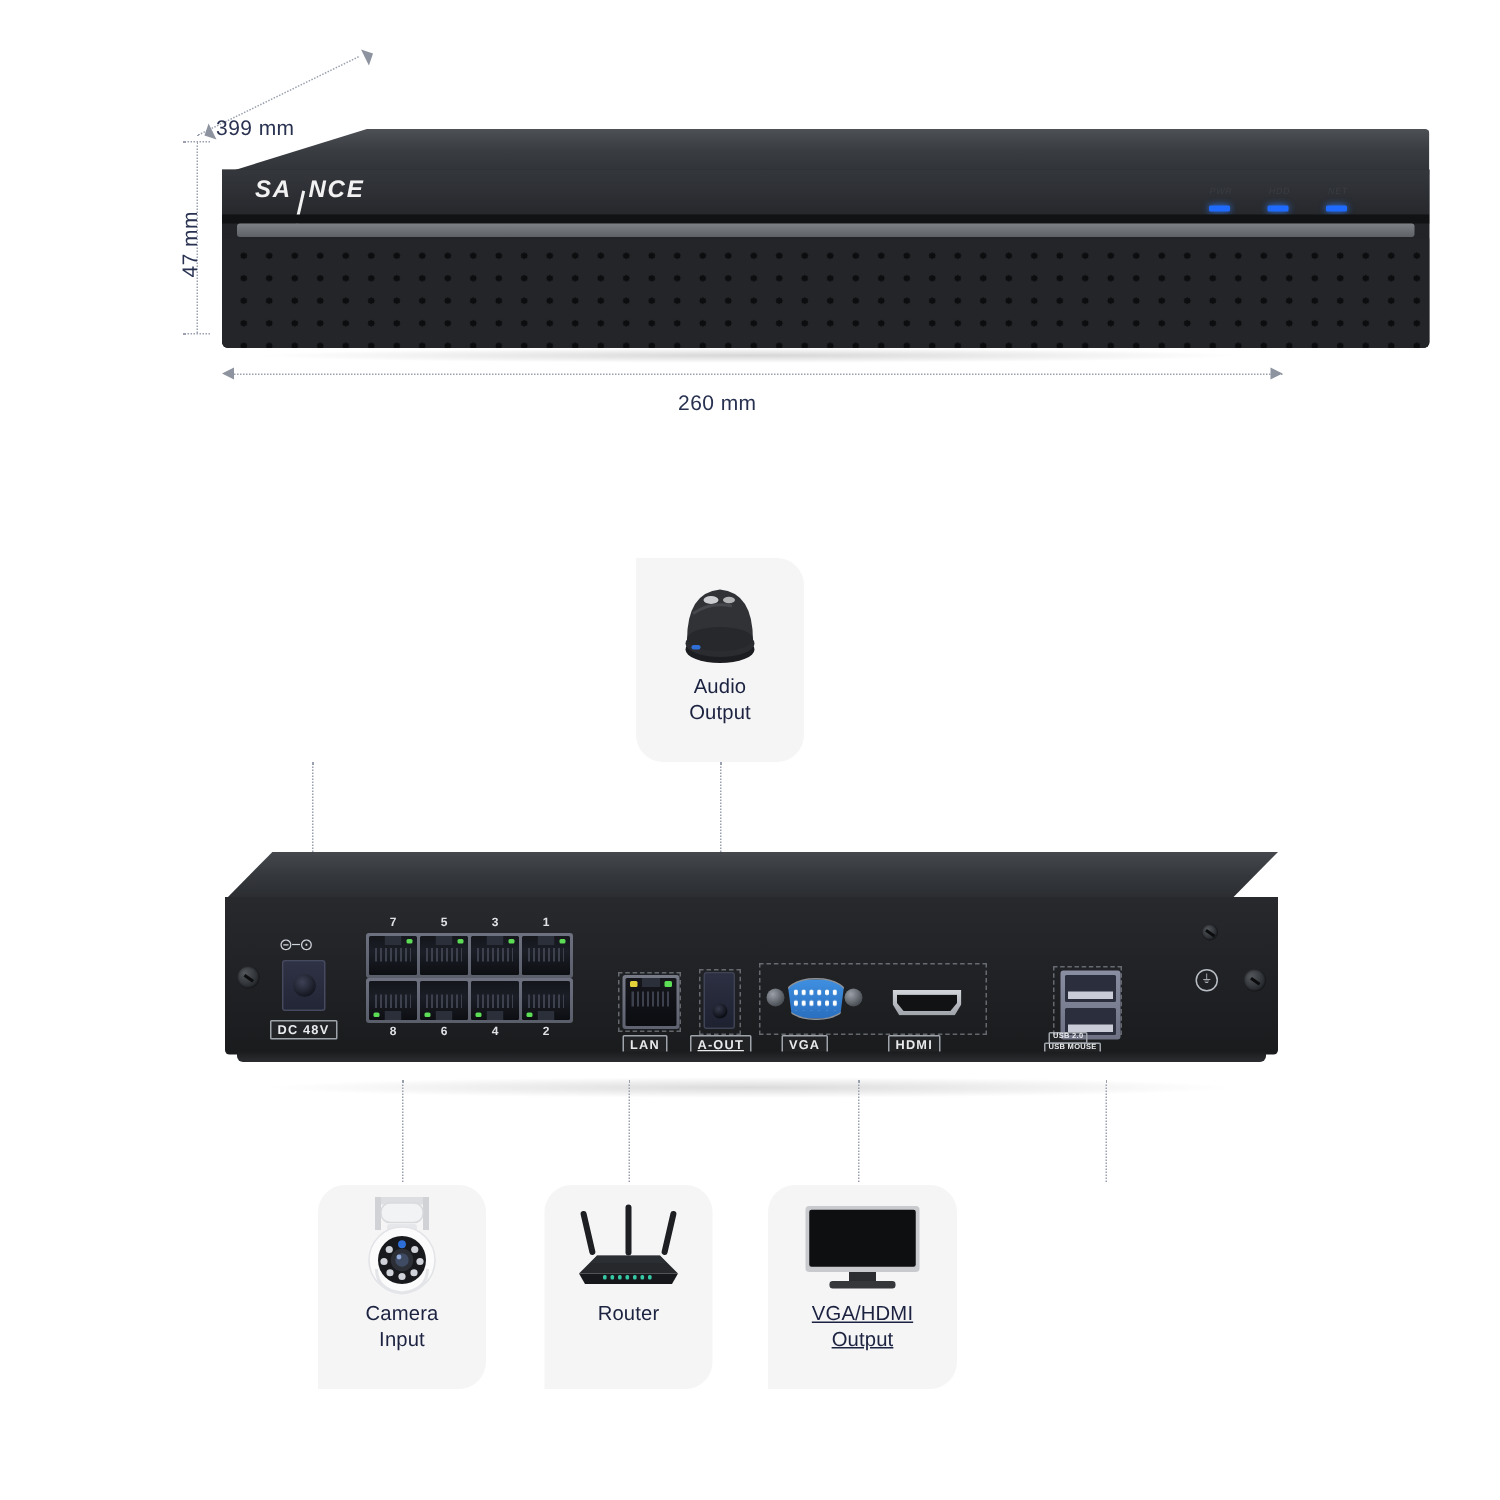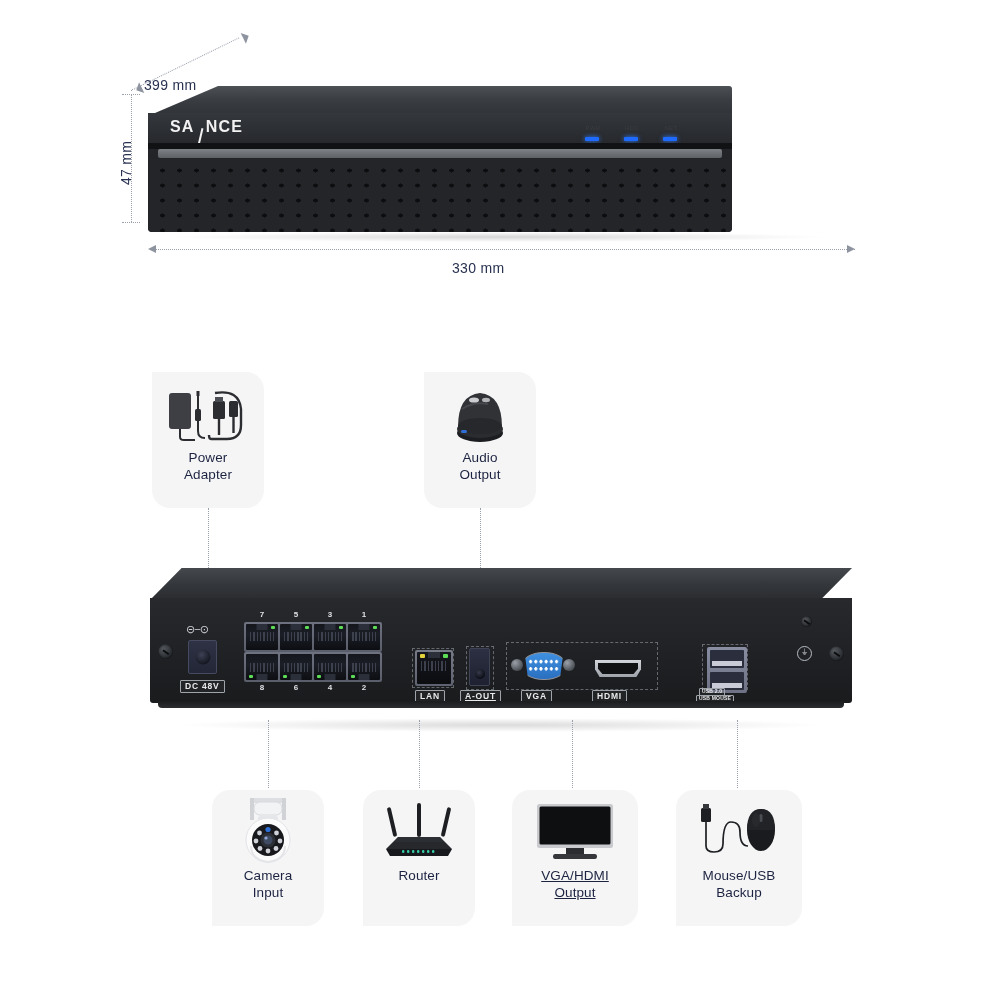--- a/index.html
+++ b/index.html
@@ -47,21 +47,21 @@
     position: absolute;
     border-top: 1px dotted #9aa0ad;
     height: 0;
   }
   .arrow-head {
     position: absolute;
     width: 0; height: 0;
   }
 
   
-  #front-unit { left: 148px; top: 86px; width: 584px; height: 146px; }
+  #front-unit { left: 148px; top: 86px; width: 805px; height: 146px; font-style: italic; }
   .front-top {
     position: absolute; left: 0; top: 0;
     width: 100%; height: 30px;
     background: linear-gradient(180deg,#4d5055 0%, #3a3d42 45%, #2f3237 100%);
     clip-path: polygon(12% 0%, 100% 0%, 100% 100%, 0% 100%);
     border-radius: 3px 3px 0 0;
   }
   .front-face {
     position: absolute; left: 0; top: 27px;
     width: 100%; height: 119px;
@@ -355,21 +355,21 @@
     <div class="dim-text" style="left:144px; top:77px;">399 mm</div>
 
     <div class="dotline-v" style="left:131px; top:94px; height:128px;"></div>
     <div class="tick" style="left:122px; top:94px; width:18px;"></div>
     <div class="tick" style="left:122px; top:222px; width:18px;"></div>
     <div class="dim-text vertical" style="left:118px; top:185px;">47 mm</div>
 
     <div class="dotline-h" style="left:150px; top:249px; width:705px;"></div>
     <div class="arrow-head" style="left:148px; top:245px; border-top:4.5px solid transparent; border-bottom:4.5px solid transparent; border-right:8px solid #8d939f;"></div>
     <div class="arrow-head" style="left:847px; top:245px; border-top:4.5px solid transparent; border-bottom:4.5px solid transparent; border-left:8px solid #8d939f;"></div>
-    <div class="dim-text" style="left:452px; top:260px;">330 mm</div>
+    <div class="dim-text" style="left:452px; top:260px;">260 mm</div>
   </div>
 
   <div class="front-shadow"></div>
   <div class="abs" id="front-unit">
     <div class="front-top"></div>
     <div class="front-face">
       <div class="front-band"></div>
       <div class="logo">SA<span class="mark"></span>NCE</div>
       <div class="led-lab-row">
         <div class="led-lab">PWR</div>
@@ -380,39 +380,20 @@
         <div class="led"></div>
         <div class="led"></div>
         <div class="led"></div>
       </div>
       <div class="front-slot"></div>
       <div class="front-lip"></div>
       <div class="front-mesh"></div>
     </div>
   </div>
 
-  <div class="card notch-tl" style="left:152px; top:372px;">
-    <div class="icon-wrap">
-      <svg width="86" height="62" viewBox="0 0 86 62">
-        <rect x="4" y="10" width="22" height="36" rx="3" fill="#3d3f45"></rect>
-        <path d="M15 46 L15 54 Q15 57 19 57 L30 57" stroke="#2b2d31" stroke-width="2" fill="none"></path>
-        <path d="M33 10 L33 48 Q33 55 40 55" stroke="#2b2d31" stroke-width="2" fill="none"></path>
-        <rect x="30" y="26" width="6" height="12" rx="1.5" fill="#2b2d31"></rect>
-        <rect x="31.5" y="8" width="3" height="5" fill="#2b2d31"></rect>
-        <rect x="48" y="18" width="12" height="18" rx="1.5" fill="#2b2d31"></rect>
-        <rect x="50" y="14" width="8" height="5" fill="#4b4e54"></rect>
-        <path d="M54 36 L54 52" stroke="#2b2d31" stroke-width="2.4" fill="none"></path>
-        <rect x="64" y="18" width="9" height="16" rx="1.5" fill="#2b2d31"></rect>
-        <path d="M68.5 34 L68.5 50" stroke="#2b2d31" stroke-width="2.4" fill="none"></path>
-        <path d="M50 10 Q74 6 76 26 L76 42 Q76 56 62 56 L46 56 Q44 56 44 52" stroke="#2b2d31" stroke-width="2.4" fill="none"></path>
-      </svg>
-    </div>
-    <div class="cap">Power
-Adapter</div>
-  </div>
   <div class="dotline-v" style="left:208px; top:508px; height:66px;"></div>
 
   <div class="card notch-tl" style="left:424px; top:372px;">
     <div class="icon-wrap">
       <svg width="72" height="66" viewBox="0 0 72 66">
         <ellipse cx="36" cy="52" rx="23" ry="9" fill="#1c1d20"></ellipse>
         <ellipse cx="36" cy="48" rx="23" ry="9" fill="#2a2c30"></ellipse>
         <path d="M14 46 Q14 14 36 12 Q58 14 58 46 Z" fill="#303236"></path>
         <ellipse cx="36" cy="45" rx="22" ry="8" fill="#26282c"></ellipse>
         <path d="M18 28 Q30 20 44 23" stroke="#45474c" stroke-width="2" fill="none"></path>
@@ -597,29 +578,14 @@
         <rect x="4" y="3" width="76" height="44" rx="2.5" fill="#c8cacd"></rect>
         <rect x="6.5" y="5.5" width="71" height="38" rx="1.5" fill="#0e0f11"></rect>
         <rect x="33" y="47" width="18" height="7" fill="#2b2d31"></rect>
         <rect x="20" y="53" width="44" height="5" rx="2.2" fill="#35373b"></rect>
       </svg>
     </div>
     <div class="cap">VGA/HDMI
 Output</div>
   </div>
 
-  <div class="card notch-bl wide" style="left:676px; top:790px;">
-    <div class="icon-wrap">
-      <svg width="92" height="60" viewBox="0 0 92 60">
-        <rect x="8" y="6" width="10" height="14" rx="1.5" fill="#1d1f22"></rect>
-        <rect x="10" y="2" width="6" height="5" fill="#35373b"></rect>
-        <path d="M13 20 L13 44 Q13 50 21 50 Q30 50 30 42 Q30 20 38 20 Q47 20 47 30 Q47 44 55 44" fill="none" stroke="#1d1f22" stroke-width="1.7"></path>
-        <ellipse cx="68" cy="28" rx="14" ry="21" fill="#1a1b1e"></ellipse>
-        <path d="M68 7 Q54 7 54 28 L82 28 Q82 7 68 7 Z" fill="#212326"></path>
-        <rect x="66.5" y="12" width="3" height="8" rx="1.5" fill="#4a4d52"></rect>
-        <ellipse cx="63" cy="18" rx="4" ry="7" fill="#2b2d31" opacity=".6"></ellipse>
-      </svg>
-    </div>
-    <div class="cap">Mouse/USB
-Backup</div>
-  </div>
 
 </div>
 
 </body></html>

